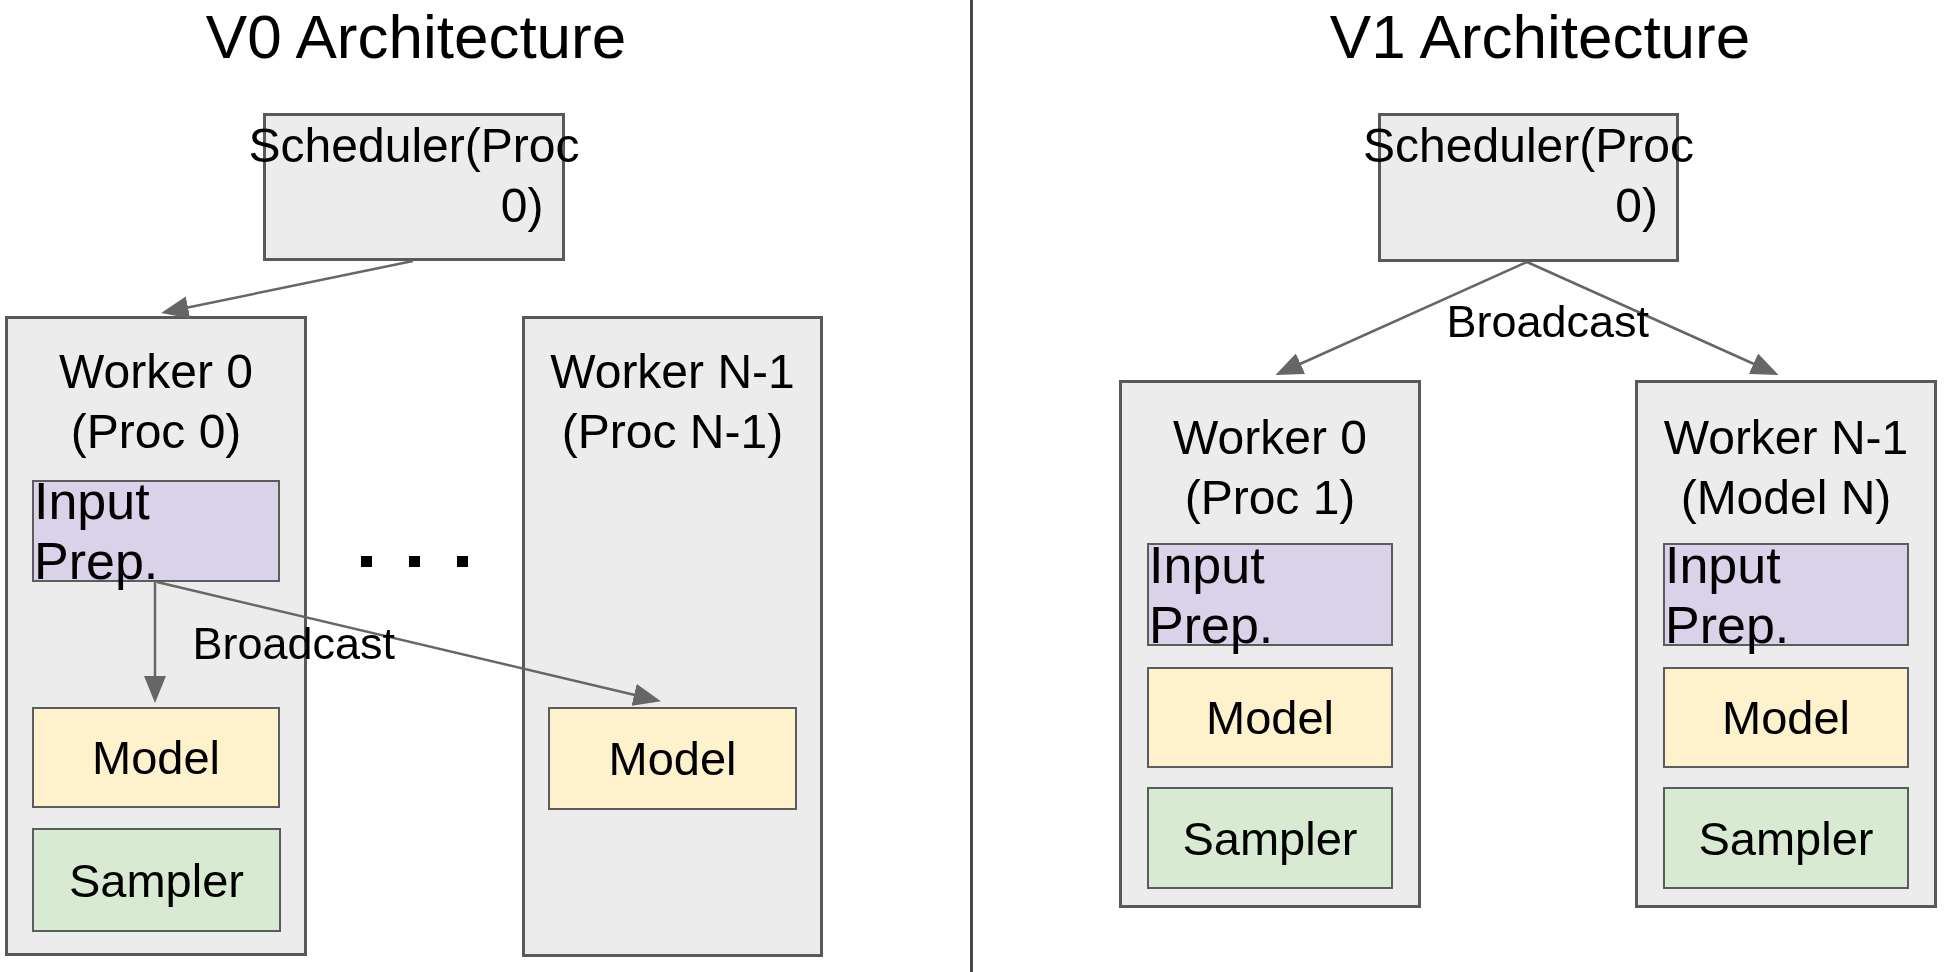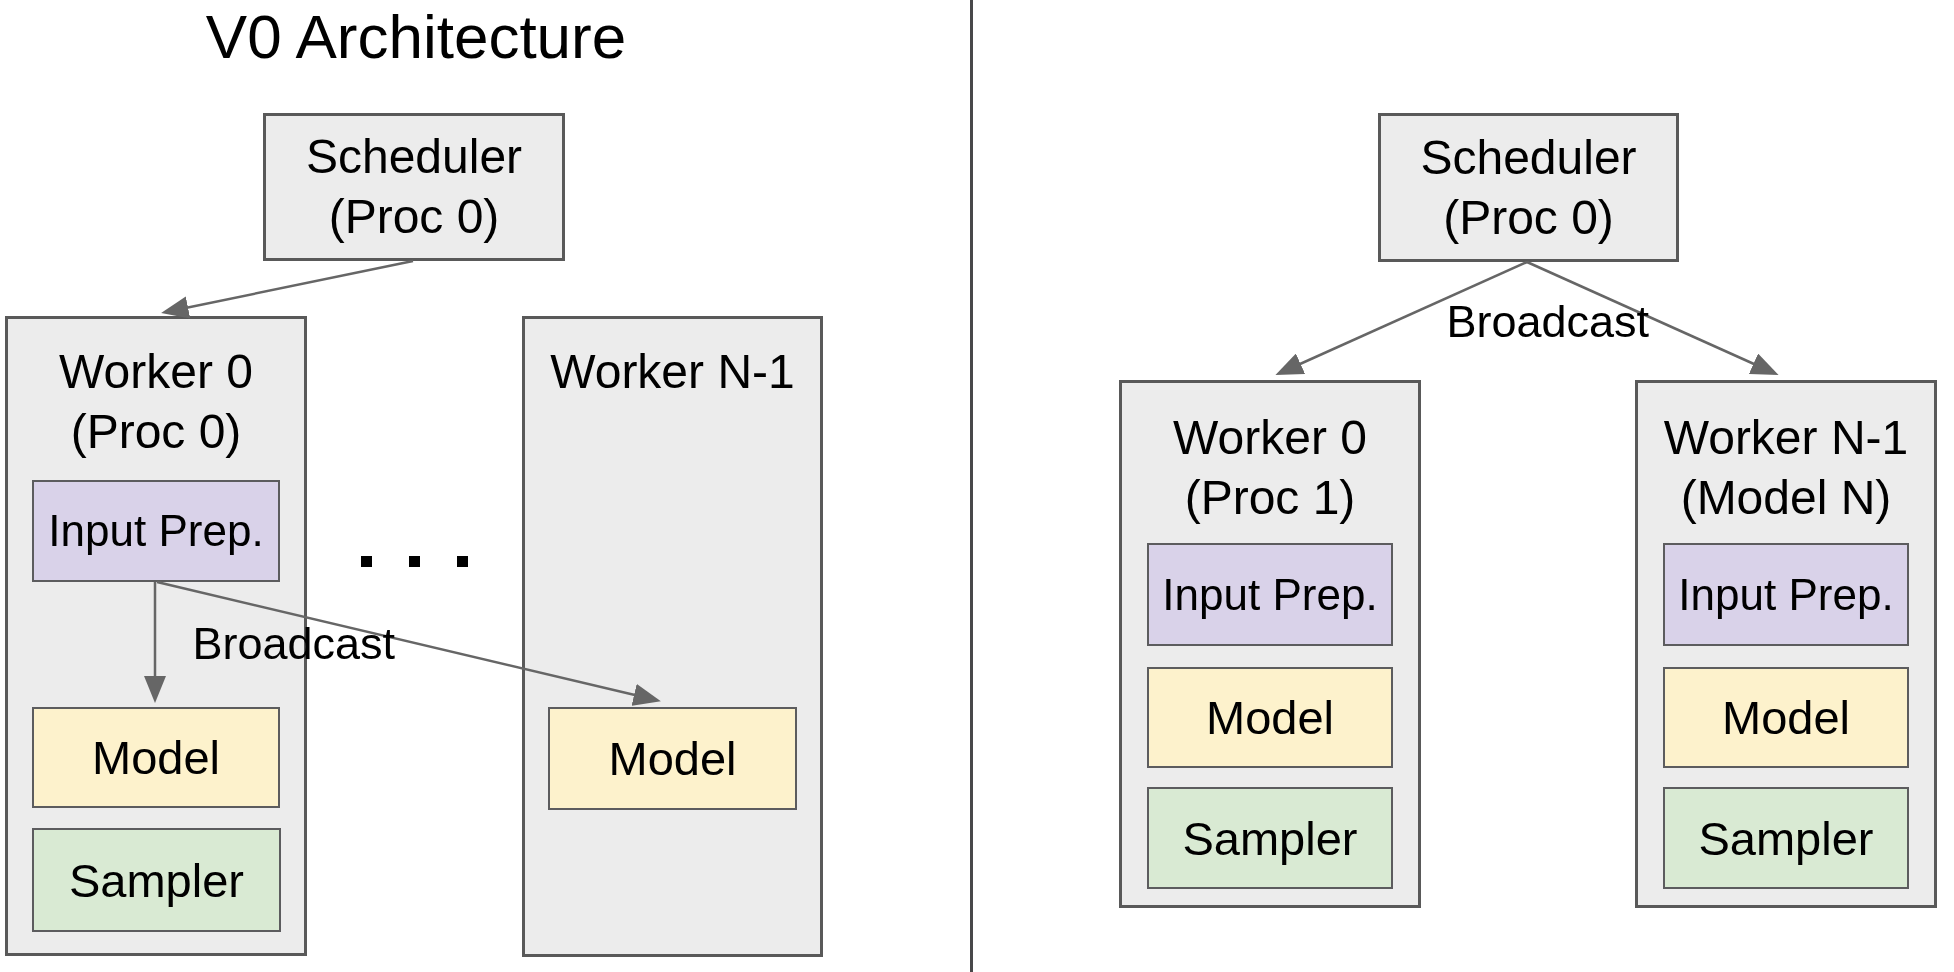--- a/index.html
+++ b/index.html
@@ -28,21 +28,21 @@
   }
   .box {
     position: absolute;
     box-sizing: border-box;
     background: #ececec;
     border: 3px solid #595959;
     z-index: 1;
   }
   .sched {
     display: flex;
-    flex-direction: column;
+    flex-direction: row;
     justify-content: center;
     text-align: center;
     font-size: 48px;
     line-height: 60px;
     z-index: 1;
   }
   .worker-title {
     position: absolute;
     text-align: center;
     font-size: 48px;
@@ -52,21 +52,21 @@
   .comp {
     position: absolute;
     box-sizing: border-box;
     border: 2.5px solid #5c5c5e;
     display: flex;
     align-items: center;
     justify-content: center;
     font-size: 47px;
     z-index: 1;
   }
-  .comp.input   { background: #d9d2e9; font-size: 44px; }
+  .comp.input   { background: #d9d2e9; font-size: 52px; }
   .comp.model   { background: #fdf2cc; }
   .comp.sampler { background: #d9ead3; }
   .bcast {
     position: absolute;
     font-size: 45px;
     line-height: 48px;
     text-align: right;
     white-space: nowrap;
     z-index: 3;
   }
@@ -108,33 +108,35 @@
   <div class="comp model" style="left:32px; top:707px; width:248px; height:101px;">
     <span>Model</span>
   </div>
   <div class="comp sampler" style="left:32px; top:828px; width:249px; height:104px;">
     <span>Sampler</span>
   </div>
 
   <div class="box" style="left:522px; top:316px; width:301px; height:641px;"></div>
   <div class="worker-title" style="left:522px; top:342px; width:301px;">
     <div>Worker N-1</div>
+    <div>(Proc N-1)</div>
   </div>
   <div class="comp model" style="left:548px; top:707px; width:249px; height:103px;">
     <span>Model</span>
   </div>
 
   <div class="bcast" style="left:155px; top:620px; width:240px;">Broadcast</div>
 
   <div class="dots" style="left:361px; top:556px; gap:37px;" aria-label="...">
     <span class="dot" style="width:11px; height:11px;"></span>
     <span class="dot" style="width:11px; height:11px;"></span>
     <span class="dot" style="width:11px; height:11px;"></span>
   </div>
 
+  <div class="panel-title" style="left:1320px; top:4px; width:440px;">V1 Architecture</div>
 
   <div class="box sched" style="left:1378px; top:113px; width:301px; height:149px;">
     <div>Scheduler</div>
     <div>(Proc 0)</div>
   </div>
 
   <div class="bcast" style="left:1409px; top:298px; width:240px;">Broadcast</div>
 
   <div class="box" style="left:1119px; top:380px; width:302px; height:528px;"></div>
   <div class="worker-title" style="left:1119px; top:408px; width:302px;">

